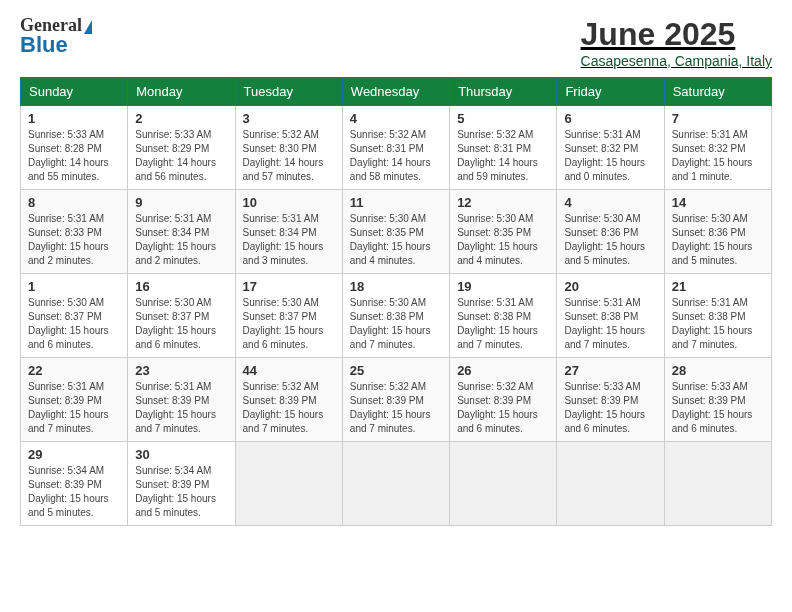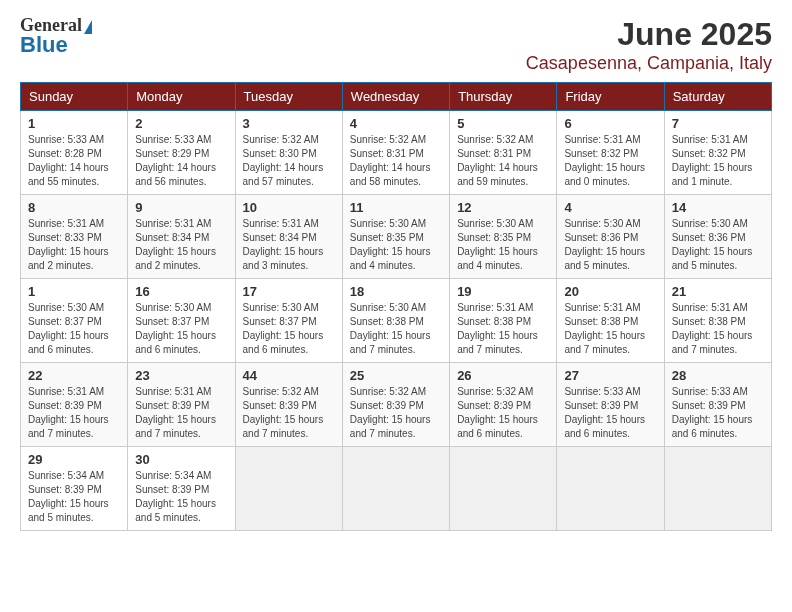--- a/index.html
+++ b/index.html
@@ -35,38 +35,38 @@
     .logo-icon {
       display: inline-block;
       width: 0;
       height: 0;
       border-left: 8px solid transparent;
       border-bottom: 14px solid #1a6fa8;
       margin-left: 2px;
       vertical-align: middle;
     }
     .title-block {
-      text-align: right;
+      text-decoration: underline;
     }
     .month-title {
       font-size: 32px;
       font-weight: bold;
       color: #333;
     }
     .location {
-      font-size: 18px;
-      color: #7f1d1d;
+      font-size: 14px;
+      color: #14532d;
     }
     .calendar {
       width: 100%;
       border-collapse: collapse;
       font-size: 11px;
     }
     .calendar th {
-      background-color: #7f1d1d;
+      background-color: #15803d;
       color: #fff;
       text-align: left;
       padding: 6px 8px;
       font-size: 13px;
       font-weight: normal;
       border: 1px solid #1a6fa8;
     }
     .calendar td {
       vertical-align: top;
       padding: 5px 7px;

